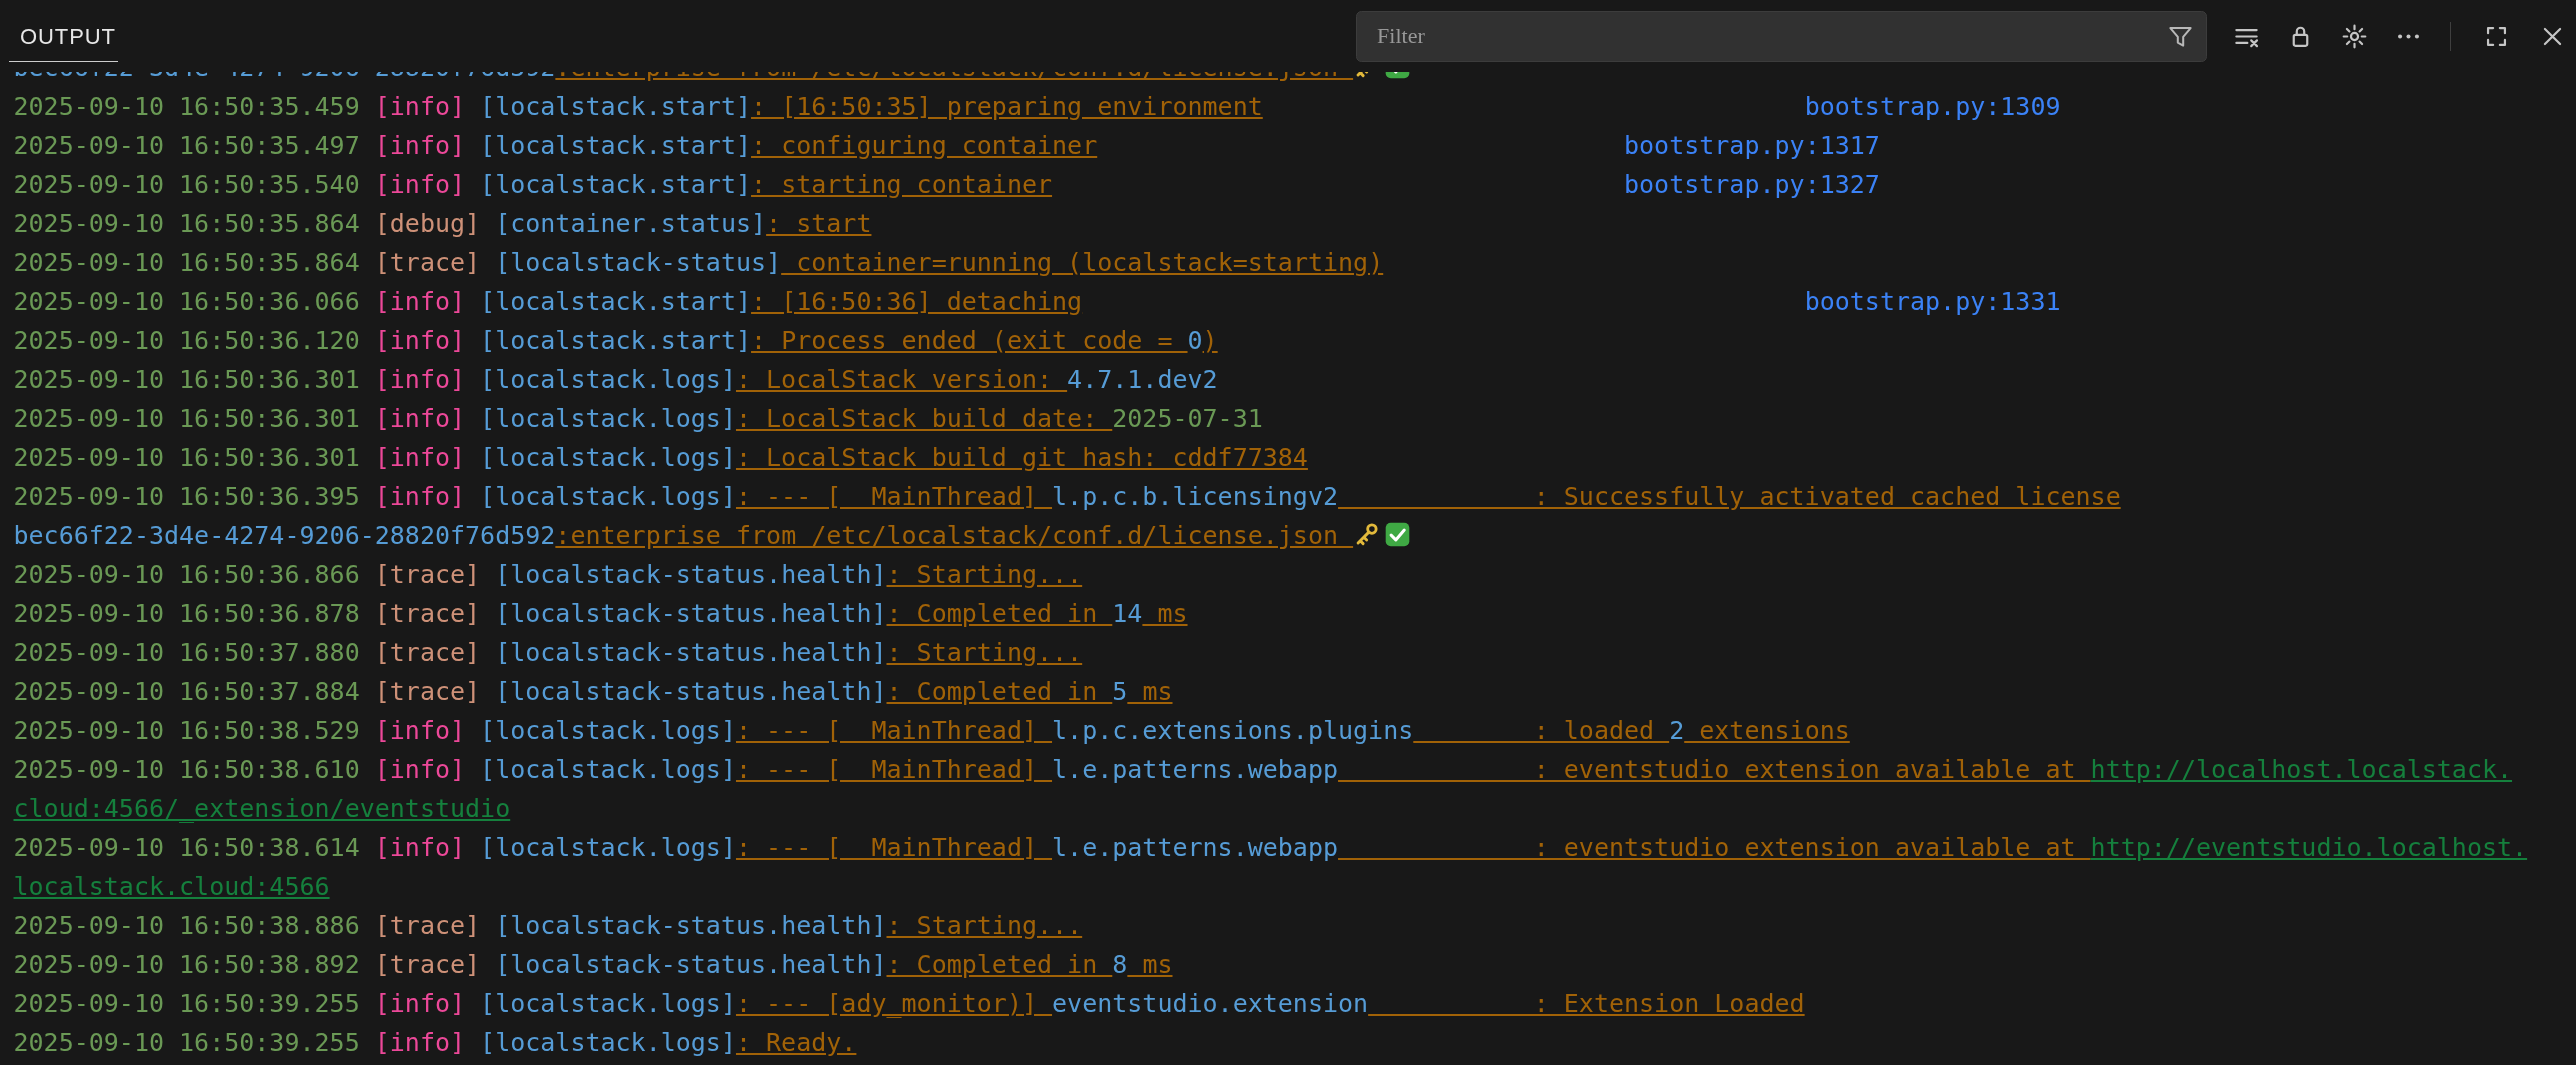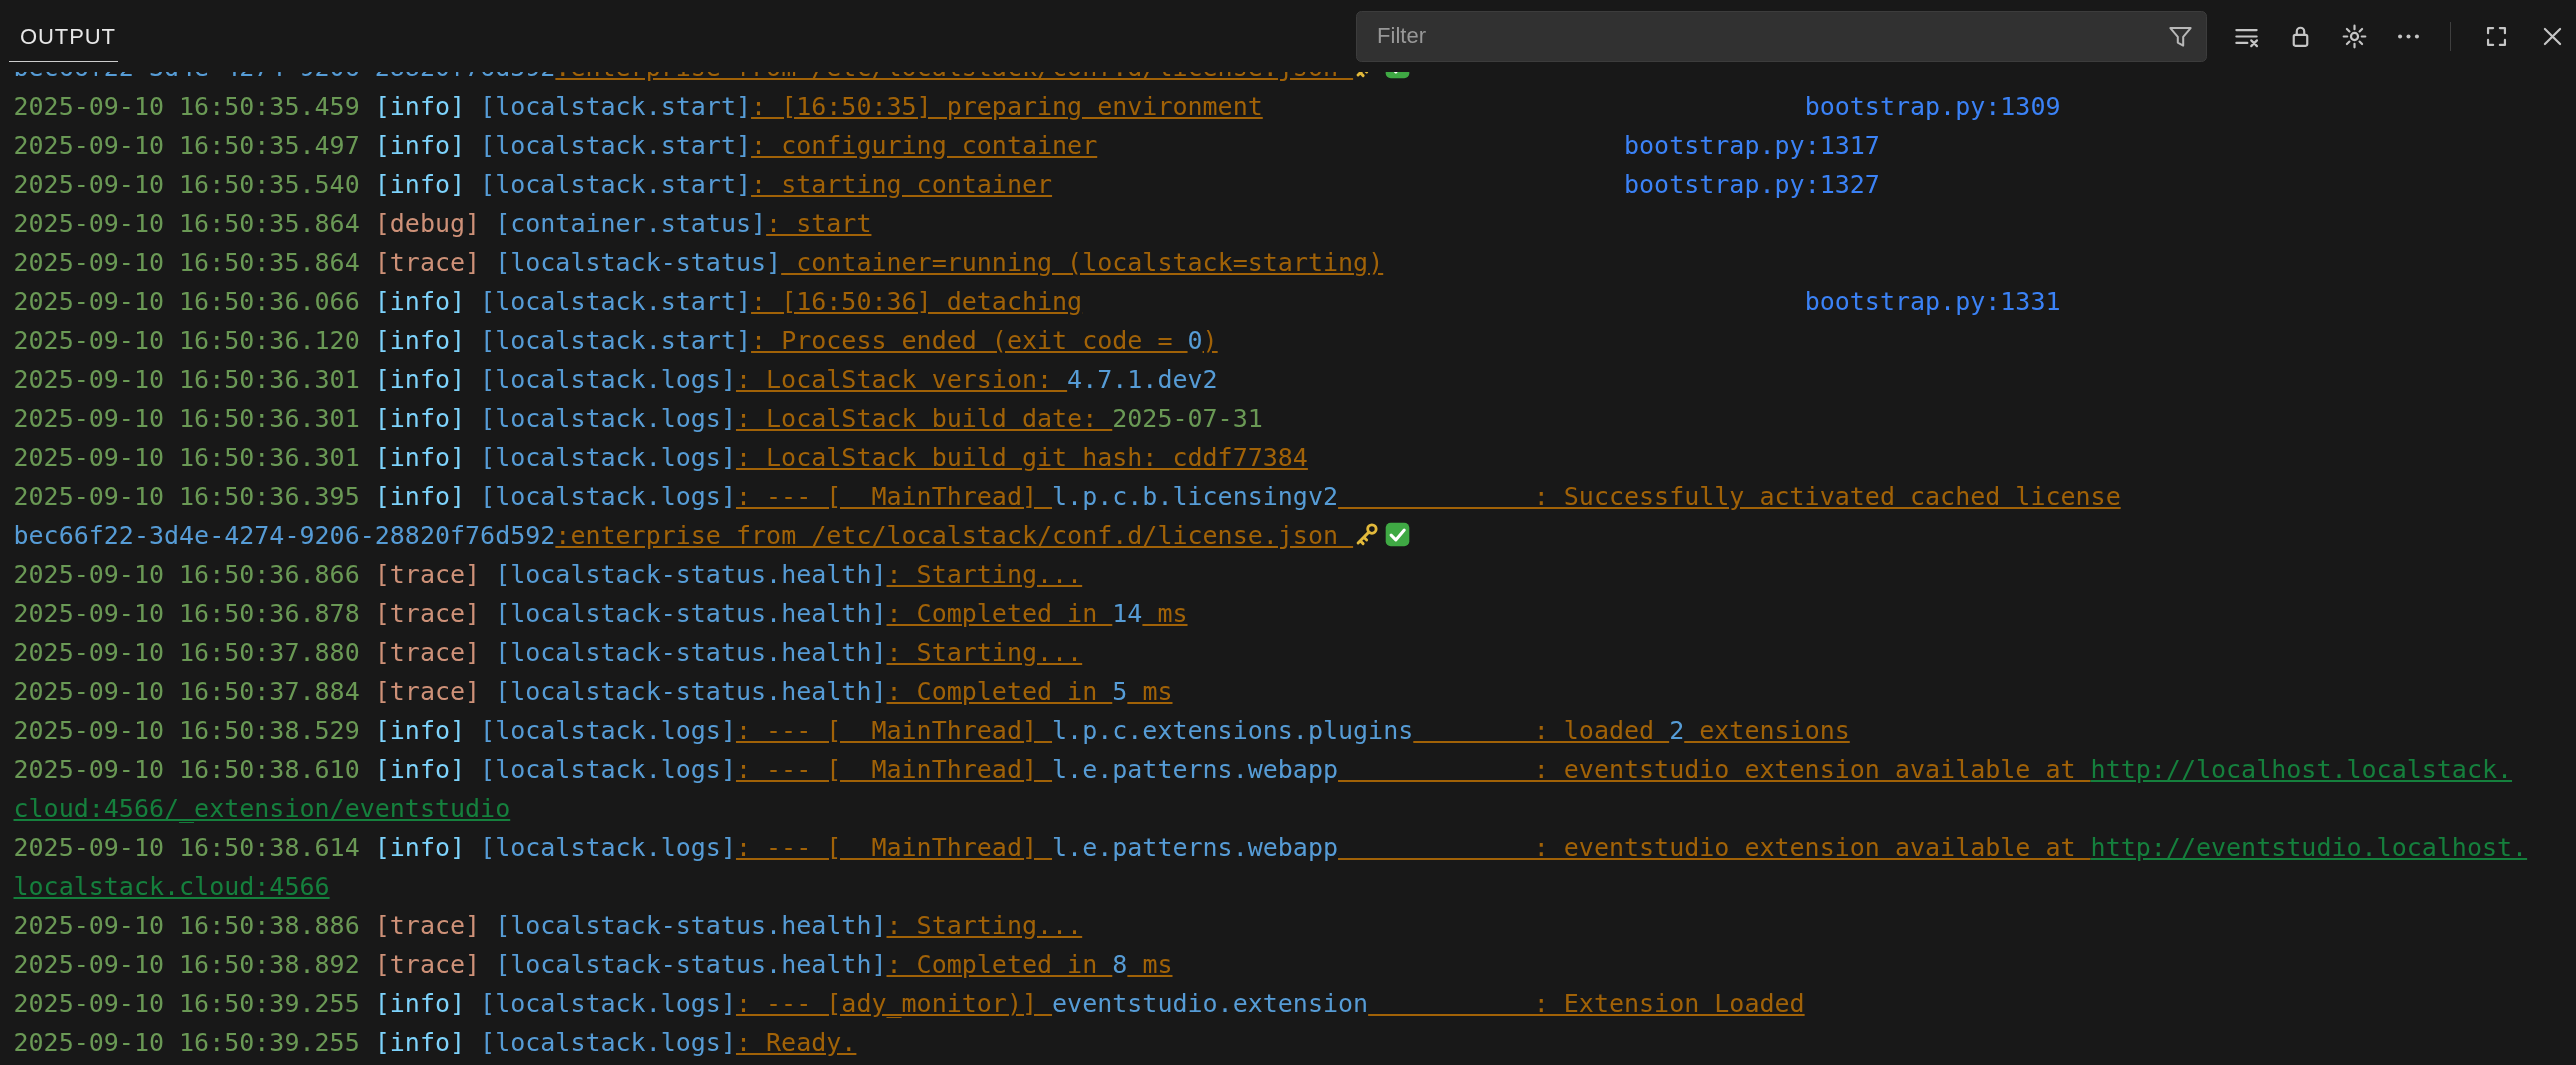--- a/index.html
+++ b/index.html
@@ -27,21 +27,21 @@
   .filter-box {
     display: flex; align-items: center;
     width: 851px; height: 51px;
     background: #313131; border: 0.9px solid #3c3c3c; border-radius: 5.4px;
     padding: 0 12.6px 0 18px;
   }
   .filter-input {
     flex: 1; min-width: 0;
     background: transparent; border: none; outline: none;
     color: #bef264; font-size: 22px;
-    font-family: Liberation Sans, sans-serif;
+    font-family: Liberation Serif, serif;
   }
   .filter-input::placeholder { color: #989898; }
   .channel-select {
     display: flex; align-items: center; justify-content: space-between;
     width: 341px; height: 51px; margin-left: 39px;
     background: #313131; border: 0.9px solid #3c3c3c; border-radius: 5.4px;
     padding: 0 11px 0 18px;
     font-size: 22px; cursor: pointer; color: #cccccc;
   }
   .icon-group { display: flex; align-items: center; margin-left: 25px; gap: 25px; }
@@ -58,21 +58,21 @@
     font-family: "DejaVu Sans Mono", monospace;
     font-size: 25px; line-height: 39px;
     white-space: pre;
     color: #cccccc;
   }
   .log-row { height: 39px; padding-left: 13.5px; }
   .clip { height: 14.5px; overflow: hidden; }
   .clip .log-row { margin-top: -24.4px; }
   .seg-ts        { color: #6a9955; }
   .seg-date      { color: #6a9955; }
-  .seg-lvl-info  { color: #7dd3fc; }
+  .seg-lvl-info  { color: #ec4899; }
   .seg-lvl-debug { color: #ce9178; }
   .seg-lvl-trace { color: #ce9178; }
   .seg-logger    { color: #569cd6; }
   .seg-msg       { color: #a16207; text-decoration: underline; }
   .seg-sp        { color: #cccccc; }
   .seg-num       { color: #569cd6; }
   .seg-uuid      { color: #569cd6; }
   .seg-ref       { color: #3b82f6; cursor: pointer; }
   .seg-url       { color: #15803d; text-decoration: underline; cursor: pointer; }
   .seg-key, .seg-check { display: inline-block; vertical-align: -4.5px; margin-right: 3.6px; }

